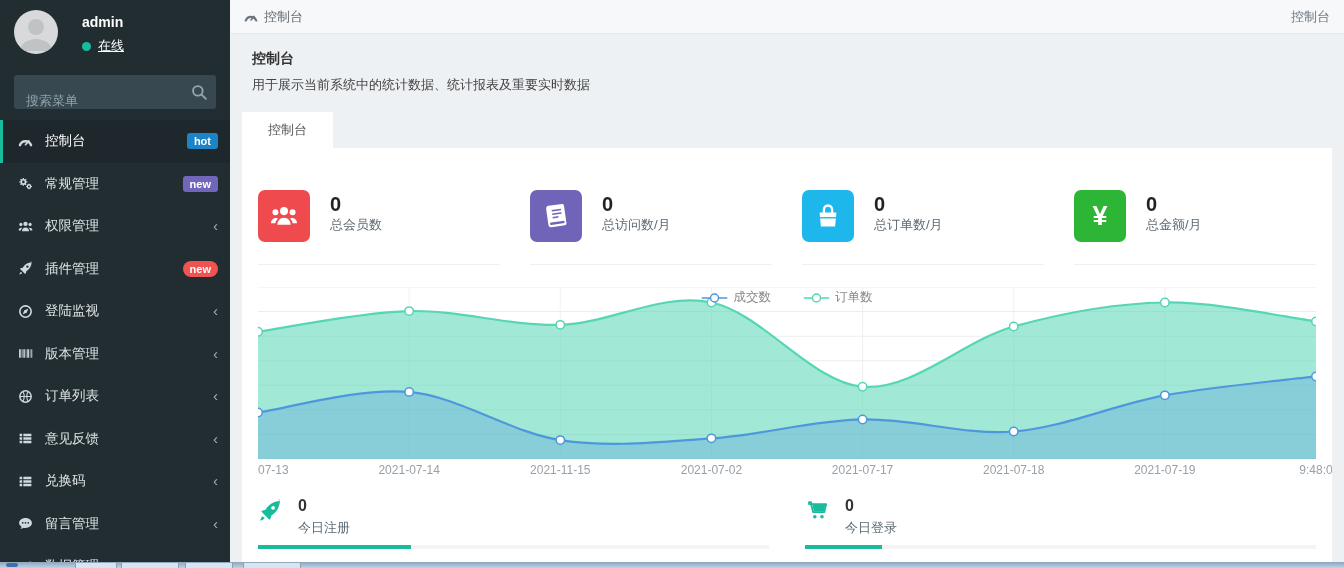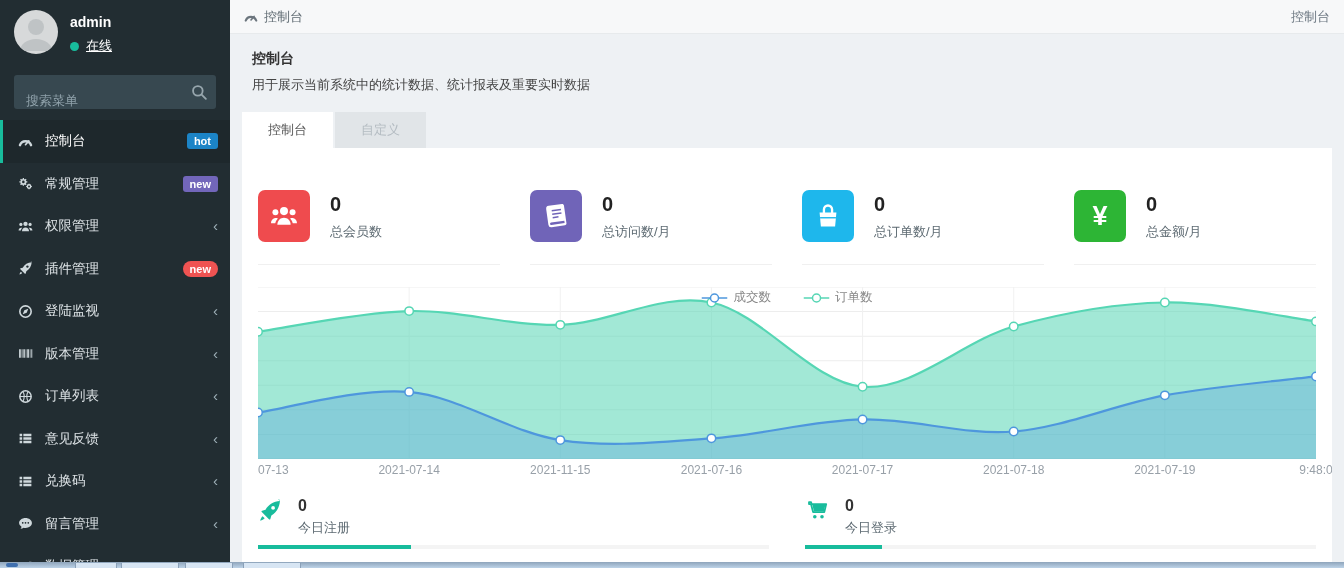--- a/index.html
+++ b/index.html
@@ -3,21 +3,21 @@
 <meta charset="utf-8">
 <style>
   * { margin:0; padding:0; box-sizing:border-box; }
   html,body { width:1344px; height:568px; overflow:hidden; font-family:"Liberation Sans","DejaVu Sans",sans-serif; background:#eef1f4; }
   .app { display:flex; width:1344px; height:568px; position:relative; }
 
   
   .sidebar { width:230px; flex:0 0 230px; background:#222d32; height:100%; position:relative; z-index:2; }
   .user-panel { display:flex; align-items:flex-start; padding:10px 14px 8px; }
   .avatar { width:44px; height:44px; border-radius:50%; background:#d7d9da; overflow:hidden; flex:0 0 44px; }
-  .user-info { margin-left:12px; padding-top:4px; }
+  .user-info { margin-left:24px; padding-top:4px; }
   .user-name { color:#fff; font-weight:bold; font-size:14px; }
   .user-status { display:flex; align-items:center; margin-top:7px; }
   .status-dot { width:9px; height:9px; border-radius:50%; background:#18bc9c; margin-right:7px; }
   .status-text { color:#fff; font-size:13px;text-decoration:underline; }
   .search-box { margin:12px 14px 0; position:relative; }
   .search-box input { width:100%; height:34px; background:#374850; border:none; border-radius:3px; color:#ccc; font-size:13px; padding:16px 34px 0 12px; outline:none; font-family:inherit; }
   .search-box input::placeholder { color:#90a2ab; }
   .search-btn { position:absolute; right:9px; top:9px; width:16px; height:16px; background:none; border:none; cursor:pointer; }
   .menu { list-style:none; margin-top:11px; }
   .menu-item { height:42.5px; display:flex; align-items:center; padding:0 12px 0 18px; color:#dde3e6; font-size:13.5px; cursor:pointer; position:relative; }
@@ -47,21 +47,21 @@
   .card { background:#fff; padding:20px 16px 0; width:1090px; overflow:hidden; height:420px; }
 
   
   .stats-row { display:grid; grid-template-columns:repeat(4,1fr); gap:30px; }
   .stat { display:flex; padding:22px 0; border-bottom:1px solid #f0f0f0; }
   .stat-icon { width:52px; height:52px; border-radius:7px; display:flex; align-items:center; justify-content:center; color:#fff; flex:0 0 52px; }
   .stat-icon svg { width:28px; height:28px; }
   .stat-icon .yen { font-size:27px; font-weight:bold; color:#fff; }
   .stat-meta { margin-left:20px; padding-top:3px; }
   .stat-value { font-size:20px; font-weight:bold; color:#222; }
-  .stat-label { margin-top:7px; font-size:13px; color:#5d6a72; }
+  .stat-label { margin-top:0; font-size:13px; color:#5d6a72; }
 
   
   .chart-wrap { margin-top:22px; position:relative; }
   .chart-wrap svg.plot { display:block; width:100%; height:172px; }
   .chart-legend { position:absolute; top:2px; left:50%; transform:translateX(-50%); display:flex; gap:32px; align-items:center; background:transparent; }
   .legend-item { display:flex; align-items:center; gap:6px; cursor:pointer; }
   .legend-item span { font-size:12.5px; color:#888; }
   .x-labels { position:relative; height:20px; margin-top:4px; }
   .x-labels span { position:absolute; top:0; font-size:12px; color:#98a0a8; white-space:nowrap; }
 
@@ -247,21 +247,20 @@
     </header>
 
     <div class="content">
       <div class="page-head">
         <div class="page-title">控制台</div>
         <div class="page-desc">用于展示当前系统中的统计数据、统计报表及重要实时数据</div>
       </div>
 
       <div class="tabs">
         <div class="tab active">控制台</div>
-        <div class="tab">自定义</div>
       </div>
 
       <div class="card">
 
         <div class="stats-row">
           <div class="stat">
             <div class="stat-icon" style="background: rgb(239, 75, 78);">
               <svg viewBox="0 0 16 14" fill="currentColor">
                 <circle cx="8" cy="4.2" r="2.3"></circle>
                   <path d="M4.2 12c0-2.4 1.7-4 3.8-4s3.8 1.6 3.8 4z"></path>
@@ -367,21 +366,21 @@
                   <line x1="0" y1="6" x2="26" y2="6" stroke="#56d6b4" stroke-width="1.5"></line>
                   <circle cx="13" cy="6" r="4" fill="#fff" stroke="#56d6b4" stroke-width="1.5"></circle>
                 </svg>
                 <span>订单数</span>
               </div>
             </div>
           <div class="x-labels" id="x-labels">
               <span style="left: 0%;">07-13</span>
               <span style="left: 14.2857%; transform: translateX(-50%);">2021-07-14</span>
               <span style="left: 28.5714%; transform: translateX(-50%);">2021-11-15</span>
-              <span style="left: 42.8571%; transform: translateX(-50%);">2021-07-16</span>
+              <span style="left: 42.8571%; transform: translateX(-50%);">2021-07-02</span>
               <span style="left: 57.1429%; transform: translateX(-50%);">2021-07-17</span>
               <span style="left: 71.4286%; transform: translateX(-50%);">2021-07-18</span>
               <span style="left: 85.7143%; transform: translateX(-50%);">2021-07-19</span>
               <span style="left: 100%; transform: translateX(-50%);">9:48:0</span>
             </div>
         </div>
 
         <div class="bottom-stats">
           <div>
             <div class="bstat-head">

